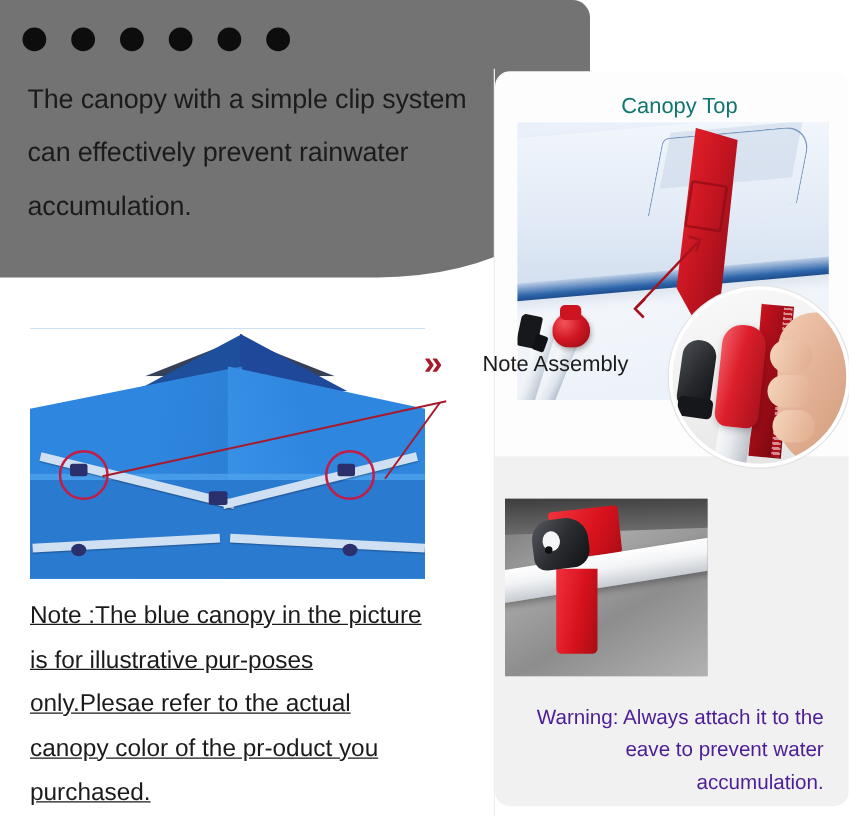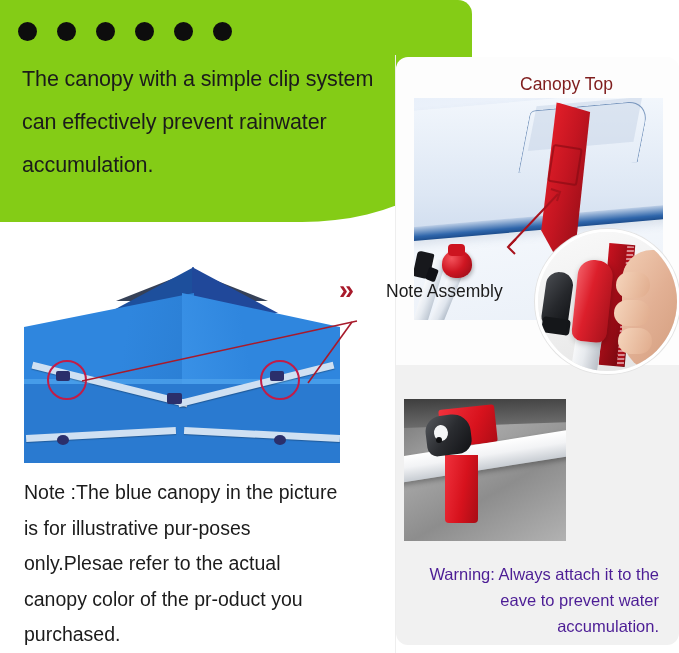--- a/index.html
+++ b/index.html
@@ -22,21 +22,21 @@
     width: 396px; height: 653px;
     background: #ffffff;
   }
 
   
   #callout-bubble {
     position: absolute;
     left: 0; top: 0;
     width: 472px;
     height: 222px;
-    background: #84cc16;
+    background: #737373;
     border-top-right-radius: 14px;
     border-bottom-right-radius: 170px 100px;
   }
   #bubble-dots {
     position: absolute;
     left: 18px; top: 22px;
     display: flex;
     gap: 20px;
   }
   .bubble-dot {
@@ -161,20 +161,21 @@
   }
 
   
   #note-text {
     position: absolute;
     left: 24px; top: 475px;
     width: 320px;
     font-size: 19.5px;
     line-height: 35.5px;
     color: #1b1b1b;
+    text-decoration: underline;
   }
 
   
   #column-divider {
     position: absolute;
     left: 395px; top: 55px;
     width: 1px; height: 598px;
     background: #eeeeee;
   }
 
@@ -182,23 +183,23 @@
   #right-top-panel {
     position: absolute;
     left: 396px; top: 57px;
     width: 283px; height: 308px;
     background: #fdfdfd;
     border-top-left-radius: 12px;
     border-top-right-radius: 12px;
   }
   #label-canopy-top {
     position: absolute;
-    left: 520px; top: 74px;
+    left: 497px; top: 74px;
     font-size: 17.5px;
-    color: #7f1d1d;
+    color: #0f766e;
     z-index: 9;
   }
   #label-eave-assembly {
     position: absolute;
     left: 386px; top: 281px;
     font-size: 17.5px;
     color: #1b1b1b;
     z-index: 9;
   }
 

